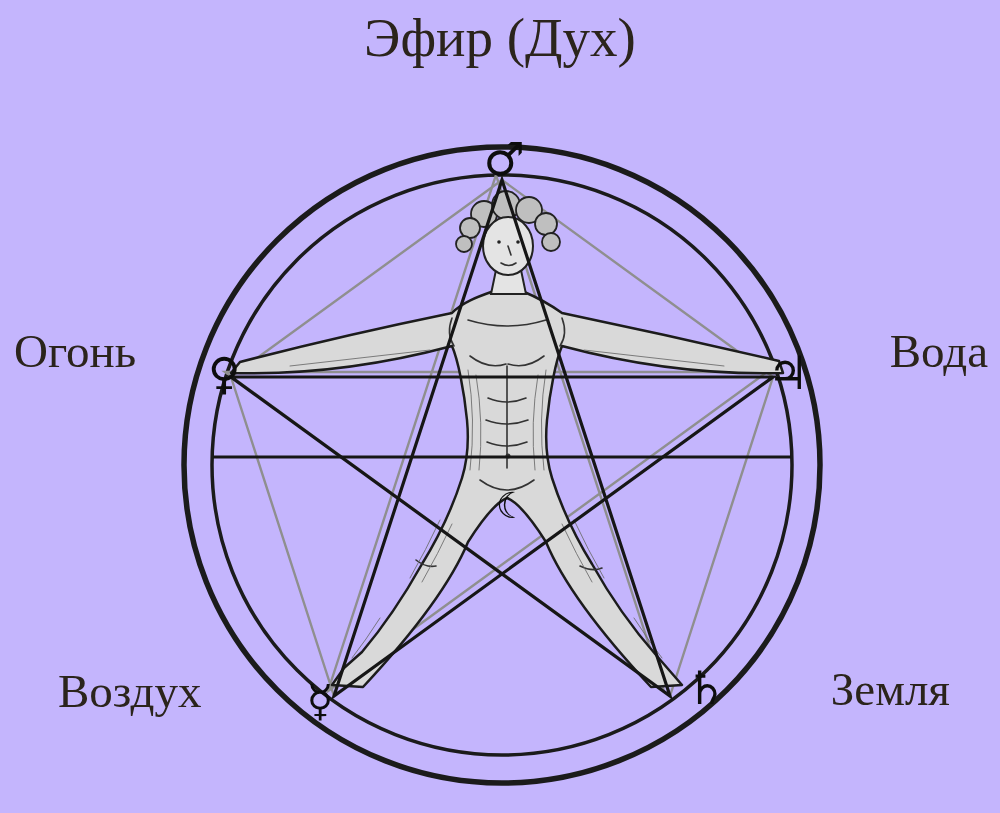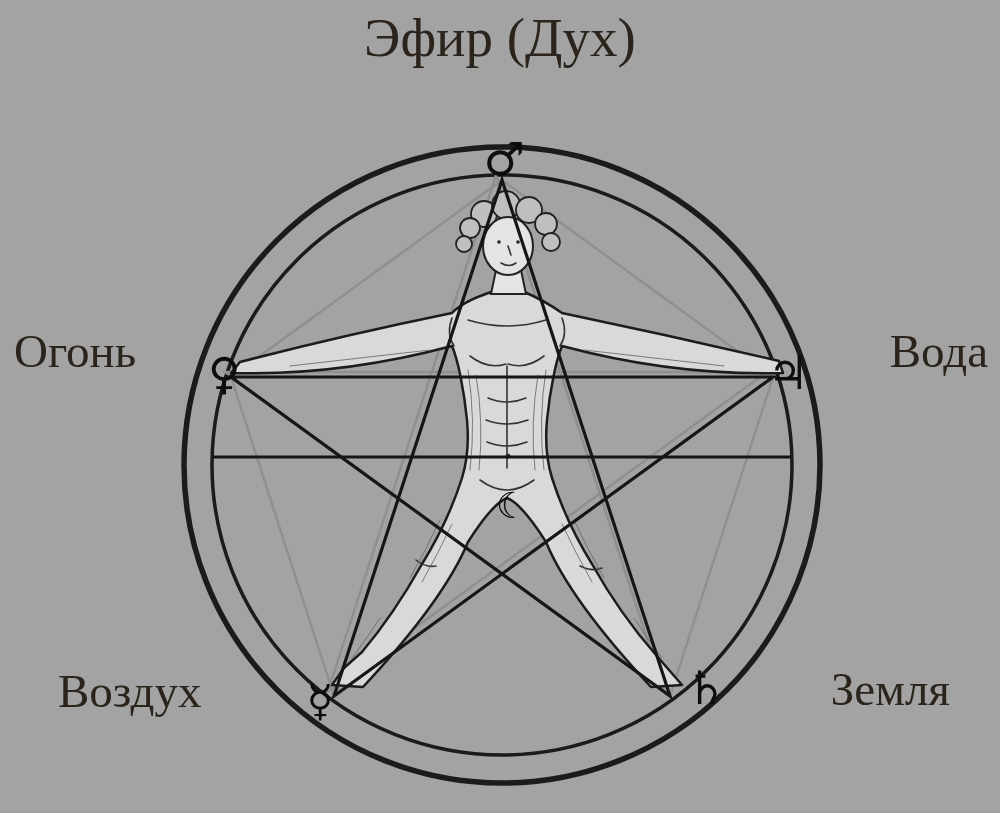--- a/index.html
+++ b/index.html
@@ -4,21 +4,21 @@
 <style>
   html, body {
     margin: 0;
     padding: 0;
     background: #ffffff;
   }
   .stage {
     position: relative;
     width: 1000px;
     height: 813px;
-    background: #a3a3a3;
+    background: #c4b5fd;
     overflow: hidden;
     font-family: "Liberation Serif", "DejaVu Serif", serif;
   }
   .title {
     position: absolute;
     top: 6px;
     left: 0;
     width: 1000px;
     text-align: center;
     font-size: 55px;

